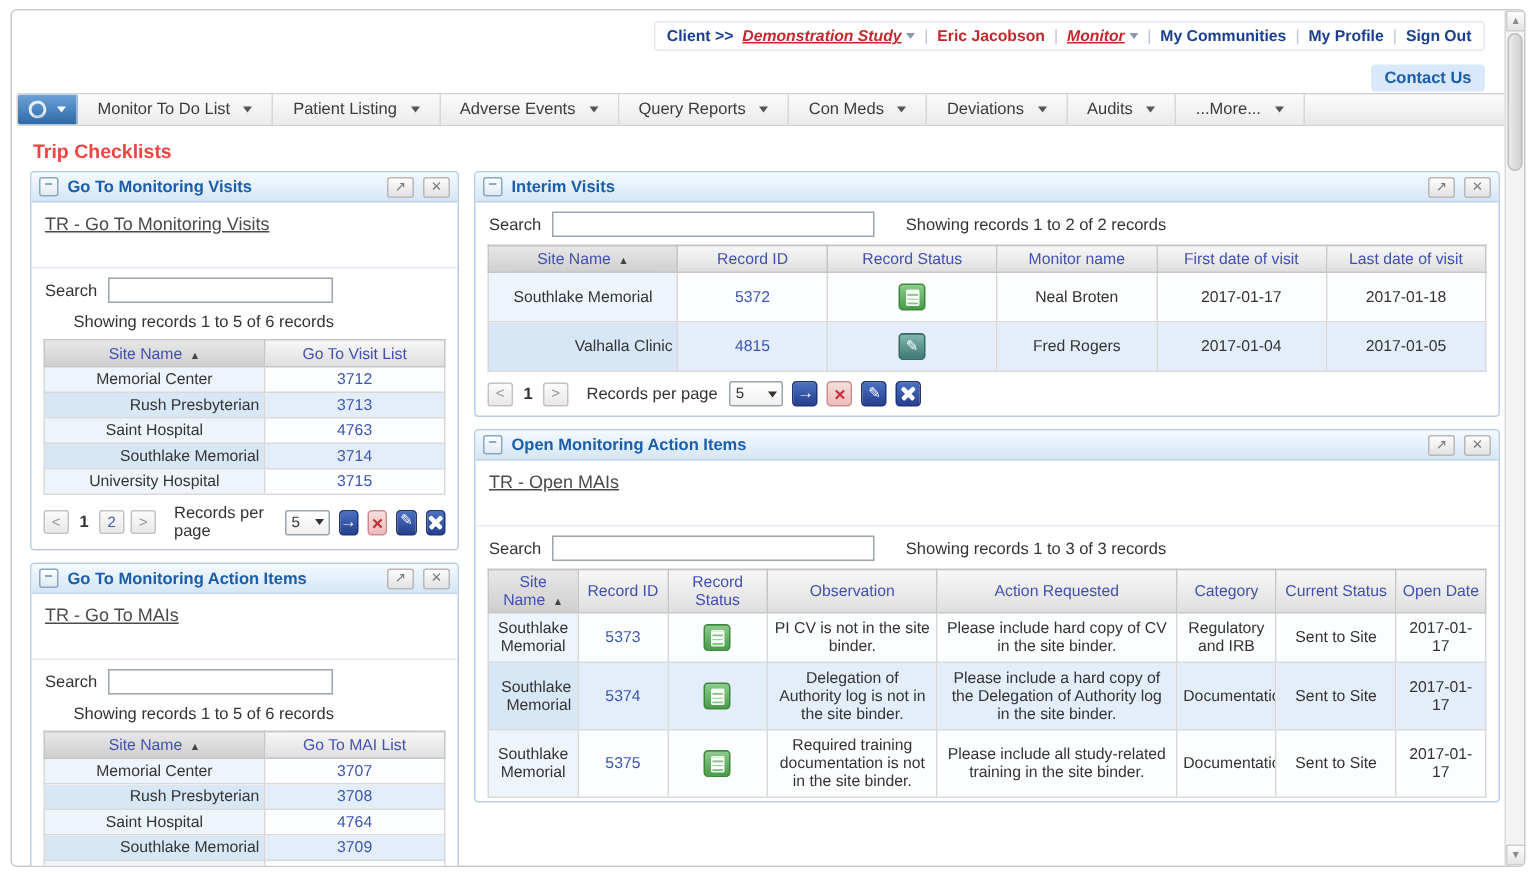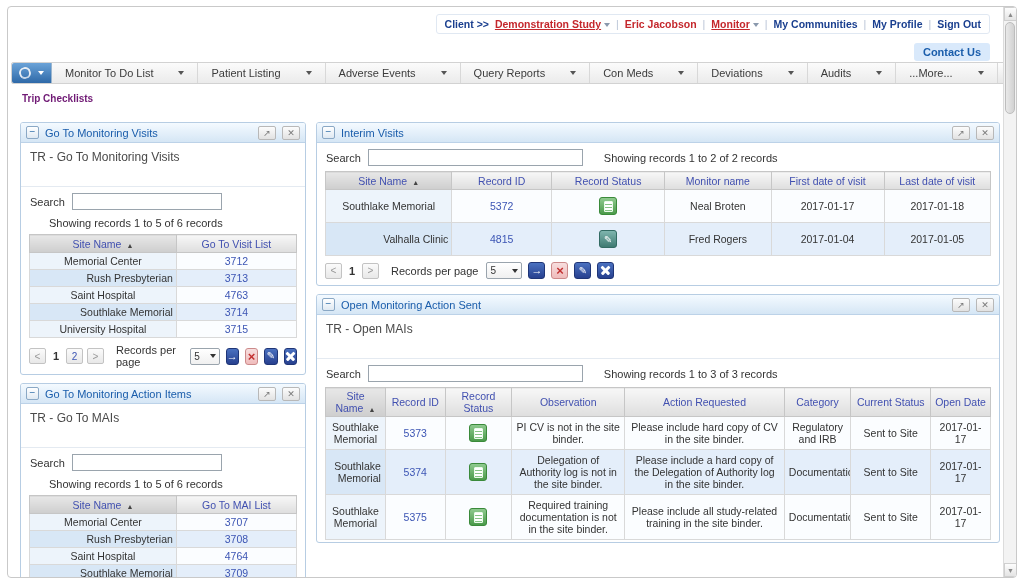--- a/index.html
+++ b/index.html
@@ -16,47 +16,47 @@
   .hdr { position:relative; height:50px; }
   .logo { position:absolute; left:16px; top:10px; width:112px; height:36px; }
   .logo-swoosh { position:absolute; left:-6px; top:3px; width:116px; height:28px; border:3px solid #a7adb3; border-radius:50%; transform:rotate(-10deg); border-top-color:#b9bfc4; border-right-color:#c7ccd0; }
   .logo-text { position:absolute; left:8px; top:6px; font-size:18px; font-weight:bold; font-style:italic; letter-spacing:0; }
   .logo-i { color:#d8272c; }
   .logo-rest { color:#1d4f9e; }
 
   .userbar { position:absolute; top:7px; right:26px; display:flex; align-items:center; gap:6px; font-size:10.5px; border:1px solid #e0e8f2; border-radius:3px; padding:3px 8px; background:#fff; white-space:nowrap; }
   .ub-blue { color:#1a3f8f; font-weight:bold; }
   .ub-red  { color:#c4272c; font-weight:bold; }
-  .ub-link-red { color:#c4272c; font-weight:bold; text-decoration:underline; }
+  .ub-link-red { color:#c4272c; font-weight:bold; font-style:italic; text-decoration:underline; }
   .ub-sep { color:#b9c4d6; }
   .caret { display:inline-block; width:0; height:0; border-left:3px solid transparent; border-right:3px solid transparent; border-top:4px solid #8a99ad; margin-left:3px; vertical-align:middle; }
   .contact { position:absolute; top:36px; right:26px; background:#d9e9fb; border-radius:3px; padding:3px 9px; font-size:11px; font-weight:bold; color:#1a5dab; }
 
   
   .nav { position:relative; margin:5px 3px 0 3px; height:22px; display:flex; align-items:stretch; background:linear-gradient(#fdfdfd,#e7e7e7); border:1px solid #d2d2d2; border-radius:2px; }
   .nav-logo-btn { width:40px; display:flex; align-items:center; justify-content:center; gap:4px; background:linear-gradient(#6ba3d8,#2e69a8); border-right:1px solid #9cb6cf; border-radius:2px 0 0 2px; color:#fff; }
   .nav-mark { display:inline-block; width:12px; height:12px; border:2px solid #e8eef5; border-radius:50%; transform:rotate(-12deg); border-bottom-color:#c6d6e8; font-style:italic; }
   .nav-logo-btn .caret { border-top-color:#fff; }
-  .nav-item { display:flex; align-items:center; gap:22px; padding:0 13px; font-size:11px; color:#3b3b3b; border-right:1px solid #d8d8d8; background:linear-gradient(#fbfbfb,#ebebeb); }
+  .nav-item { display:flex; align-items:center; gap:6px; padding:0 13px; font-size:11px; color:#3b3b3b; border-right:1px solid #d8d8d8; background:linear-gradient(#fbfbfb,#ebebeb); }
   .nav-item .caret { border-top-color:#555; }
 
-  .page-title { margin:9px 0 18px 14px; font-size:10px; font-weight:bold; color:#701a75; }
+  .page-title { margin:9px 0 6px 14px; font-size:13px; font-weight:bold; color:#ef4444; }
 
   
   .cols { display:flex; gap:10px; padding:0 16px 0 12px; align-items:flex-start; }
   .col-left { width:286px; flex:none; display:flex; flex-direction:column; gap:8px; }
   .col-right { flex:1; display:flex; flex-direction:column; gap:8px; min-width:0; }
 
   
   .panel { border:1px solid #b7cde3; border-radius:3px; background:#fff; overflow:hidden; }
   .p-hdr { height:20px; display:flex; align-items:center; gap:6px; padding:0 5px; background:linear-gradient(#f4faff,#d5e6f5); border-bottom:1px solid #bcd2e8; }
   .btn-min { flex:none; width:13px; height:13px; border:1px solid #8aa8c5; border-radius:2px; background:linear-gradient(#ffffff,#dfe9f2); color:#2e6da8; font-size:10px; line-height:10px; text-align:center; }
-  .p-title { flex:1; font-size:11px; font-weight:normal; color:#1a5dab; }
+  .p-title { flex:1; font-size:11px; font-weight:bold; color:#1a5dab; }
   .btn-sm { flex:none; width:18px; height:14px; border:1px solid #b8b8b8; border-radius:2px; background:linear-gradient(#fcfcfc,#e2e2e2); color:#7a7a7a; font-size:9px; display:flex; align-items:center; justify-content:center; }
-  .p-sub { padding:7px 9px; min-height:28px; font-size:12px; color:#4a4a4a; border-bottom:1px solid #e4eaf1; }
+  .p-sub { padding:7px 9px; min-height:28px; font-size:12px; color:#4a4a4a; border-bottom:1px solid #e4eaf1;text-decoration:underline; }
   .p-sub.tall { min-height:44px; }
 
   .search-row { display:flex; align-items:center; gap:7px; padding:6px 9px 2px; font-size:11px; color:#333; }
   .search-input { height:17px; border:1px solid #9aa4ad; font-size:11px; padding:0 3px; background:#fff; }
   .w-left { width:150px; } .w-right { width:215px; }
   .showing-inline { margin-left:14px; font-size:11px; color:#333; }
   .showing-line { padding:5px 9px 2px 28px; font-size:11px; color:#333; }
 
   table { border-collapse:collapse; width:calc(100% - 16px); margin:3px 8px 2px; font-size:10.5px; color:#333; table-layout:fixed; }
   th { background:linear-gradient(#f7f7f7,#dedede); border:1px solid #c6c6c6; color:#4150b0; font-weight:normal; height:18px; padding:2px 3px; text-align:center; overflow:hidden; }
@@ -356,21 +356,21 @@
           <div class="ai ai-blue ai-tools">
               <span class="bar b1"></span>
               <span class="bar b2"></span>
             </div>
         </div>
       </div>
 
       <div class="panel">
         <div class="p-hdr">
           <div class="btn-min">−</div>
-          <div class="p-title">Open Monitoring Action Sent</div>
+          <div class="p-title">Open Monitoring Action Items</div>
           <div class="btn-sm">↗</div>
           <div class="btn-sm">✕</div>
         </div>
         <div class="p-sub tall">TR - Open MAIs</div>
         <div class="search-row">
           <span>Search</span>
           <input class="search-input w-right" style="">
           <span class="showing-inline">Showing records 1 to 3 of 3 records</span>
         </div>
         <table class="tbl-big">

